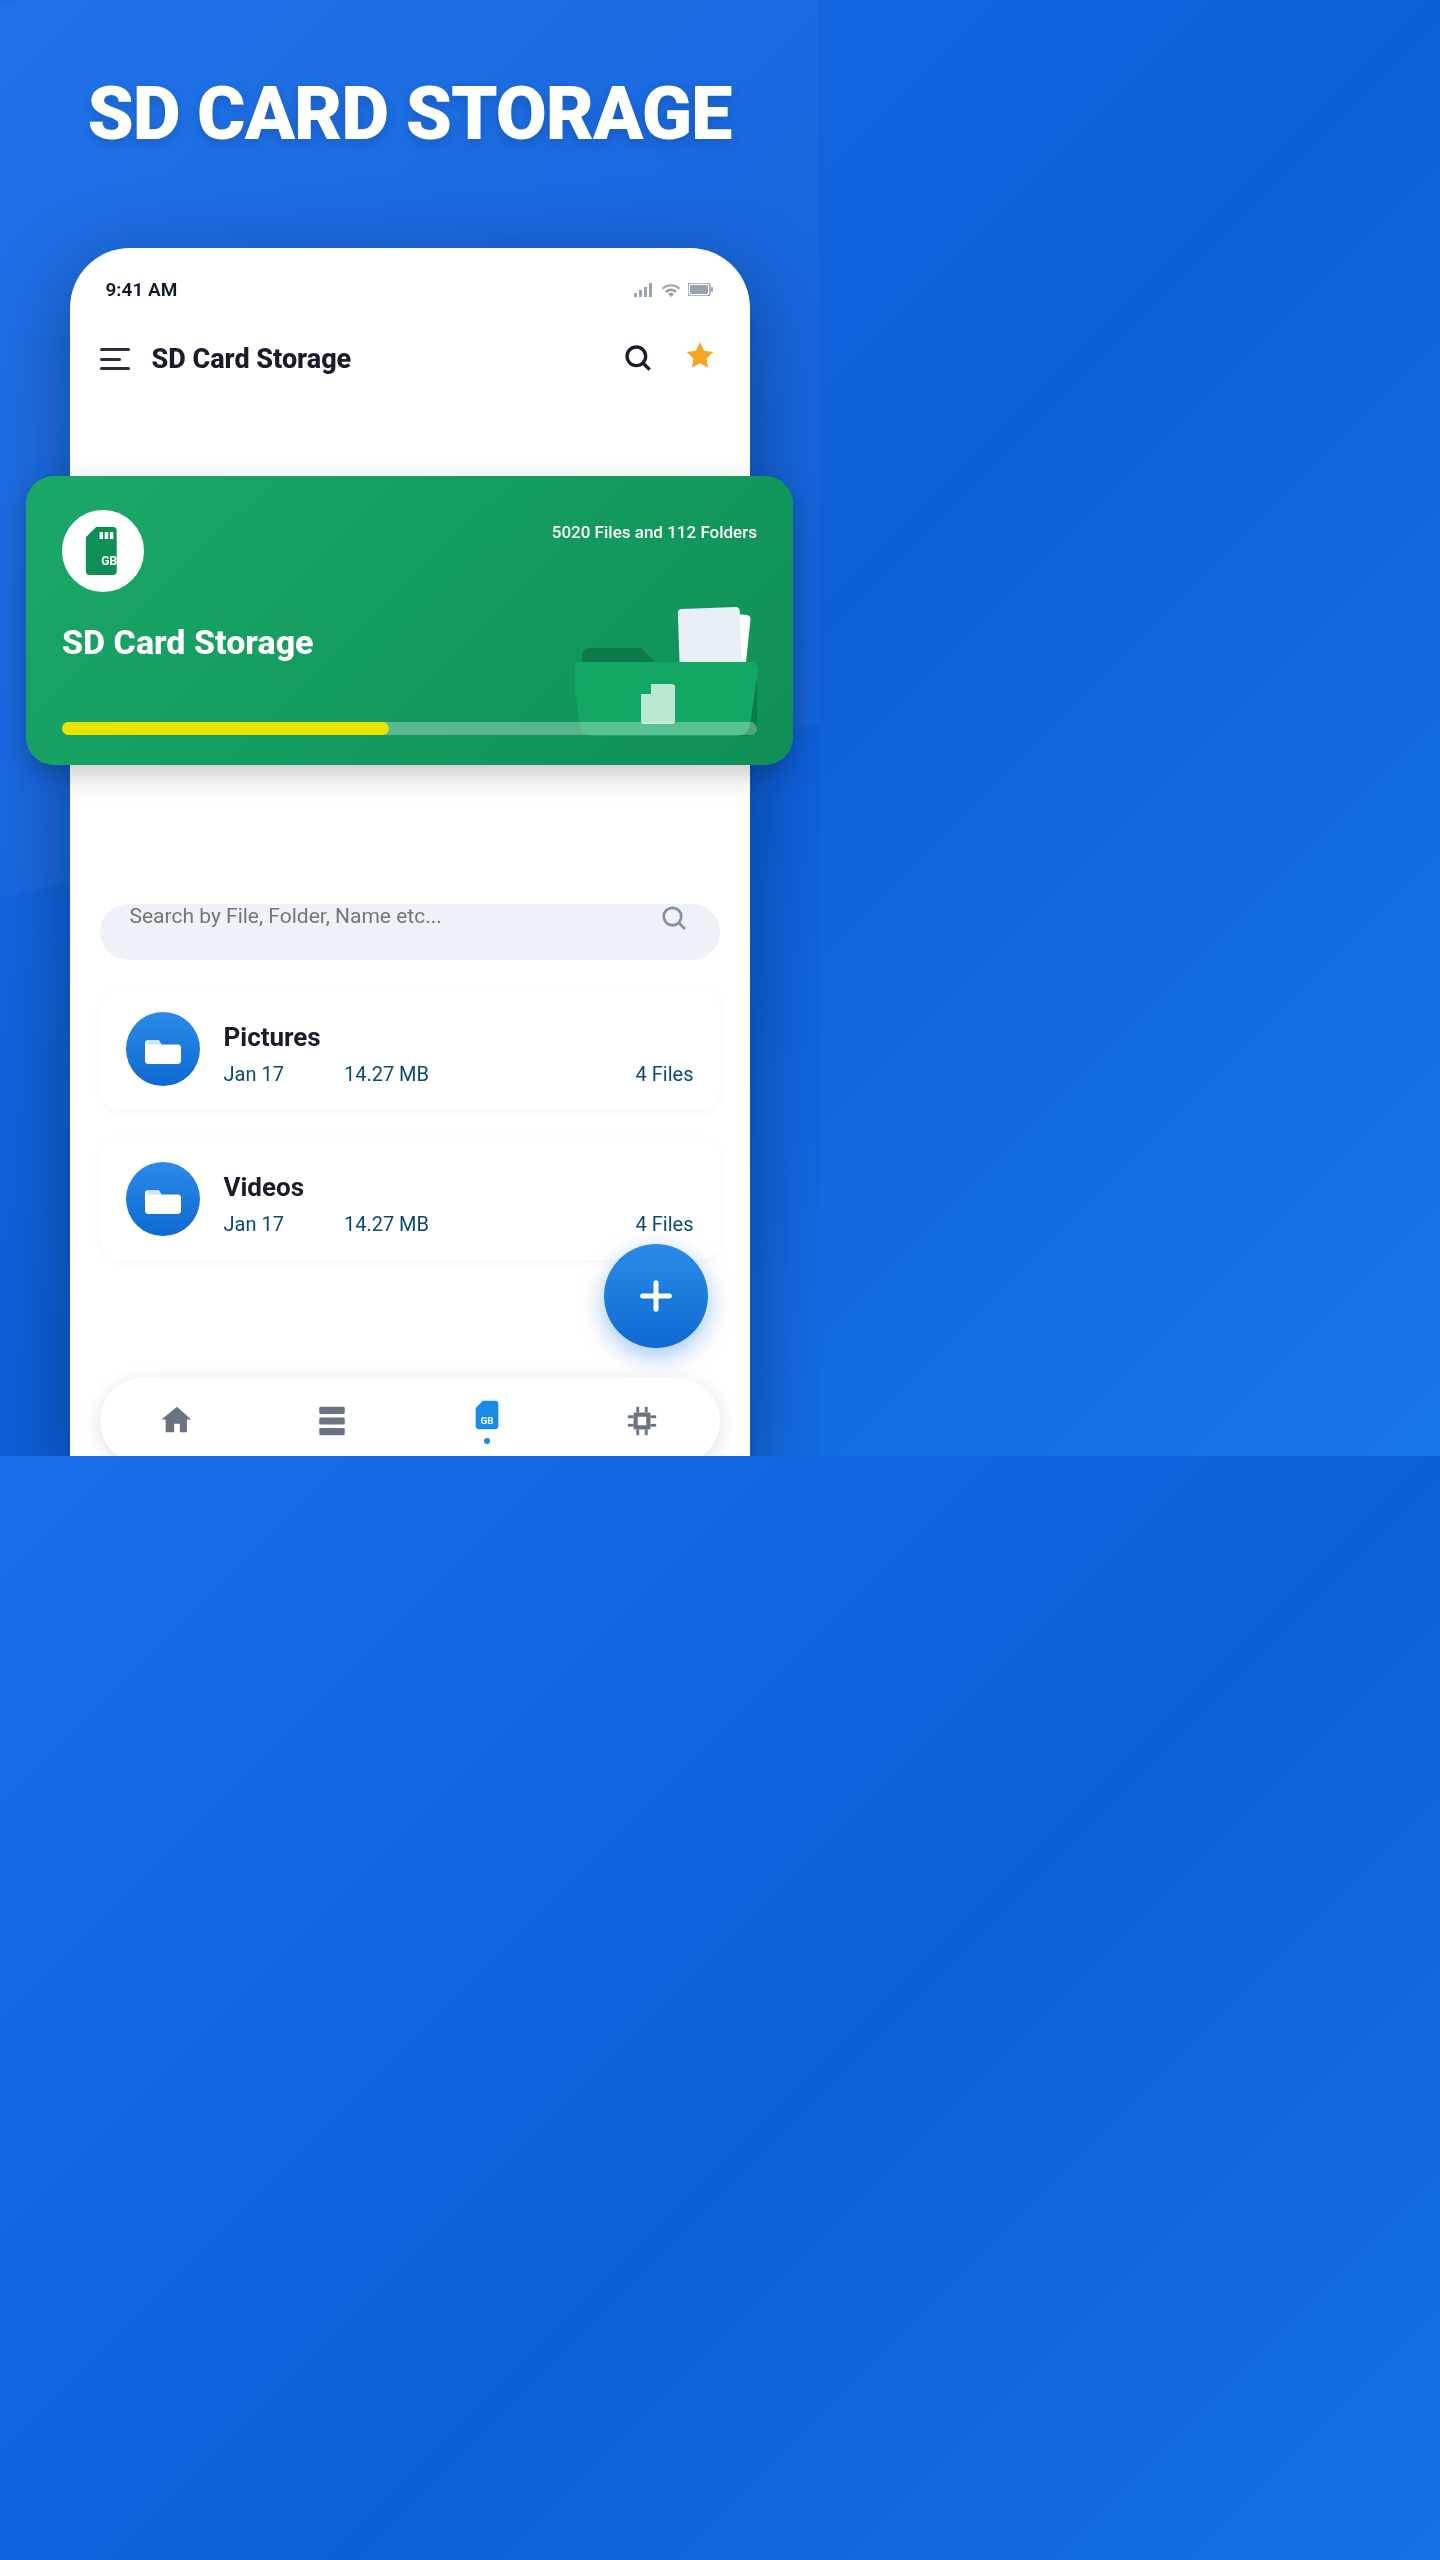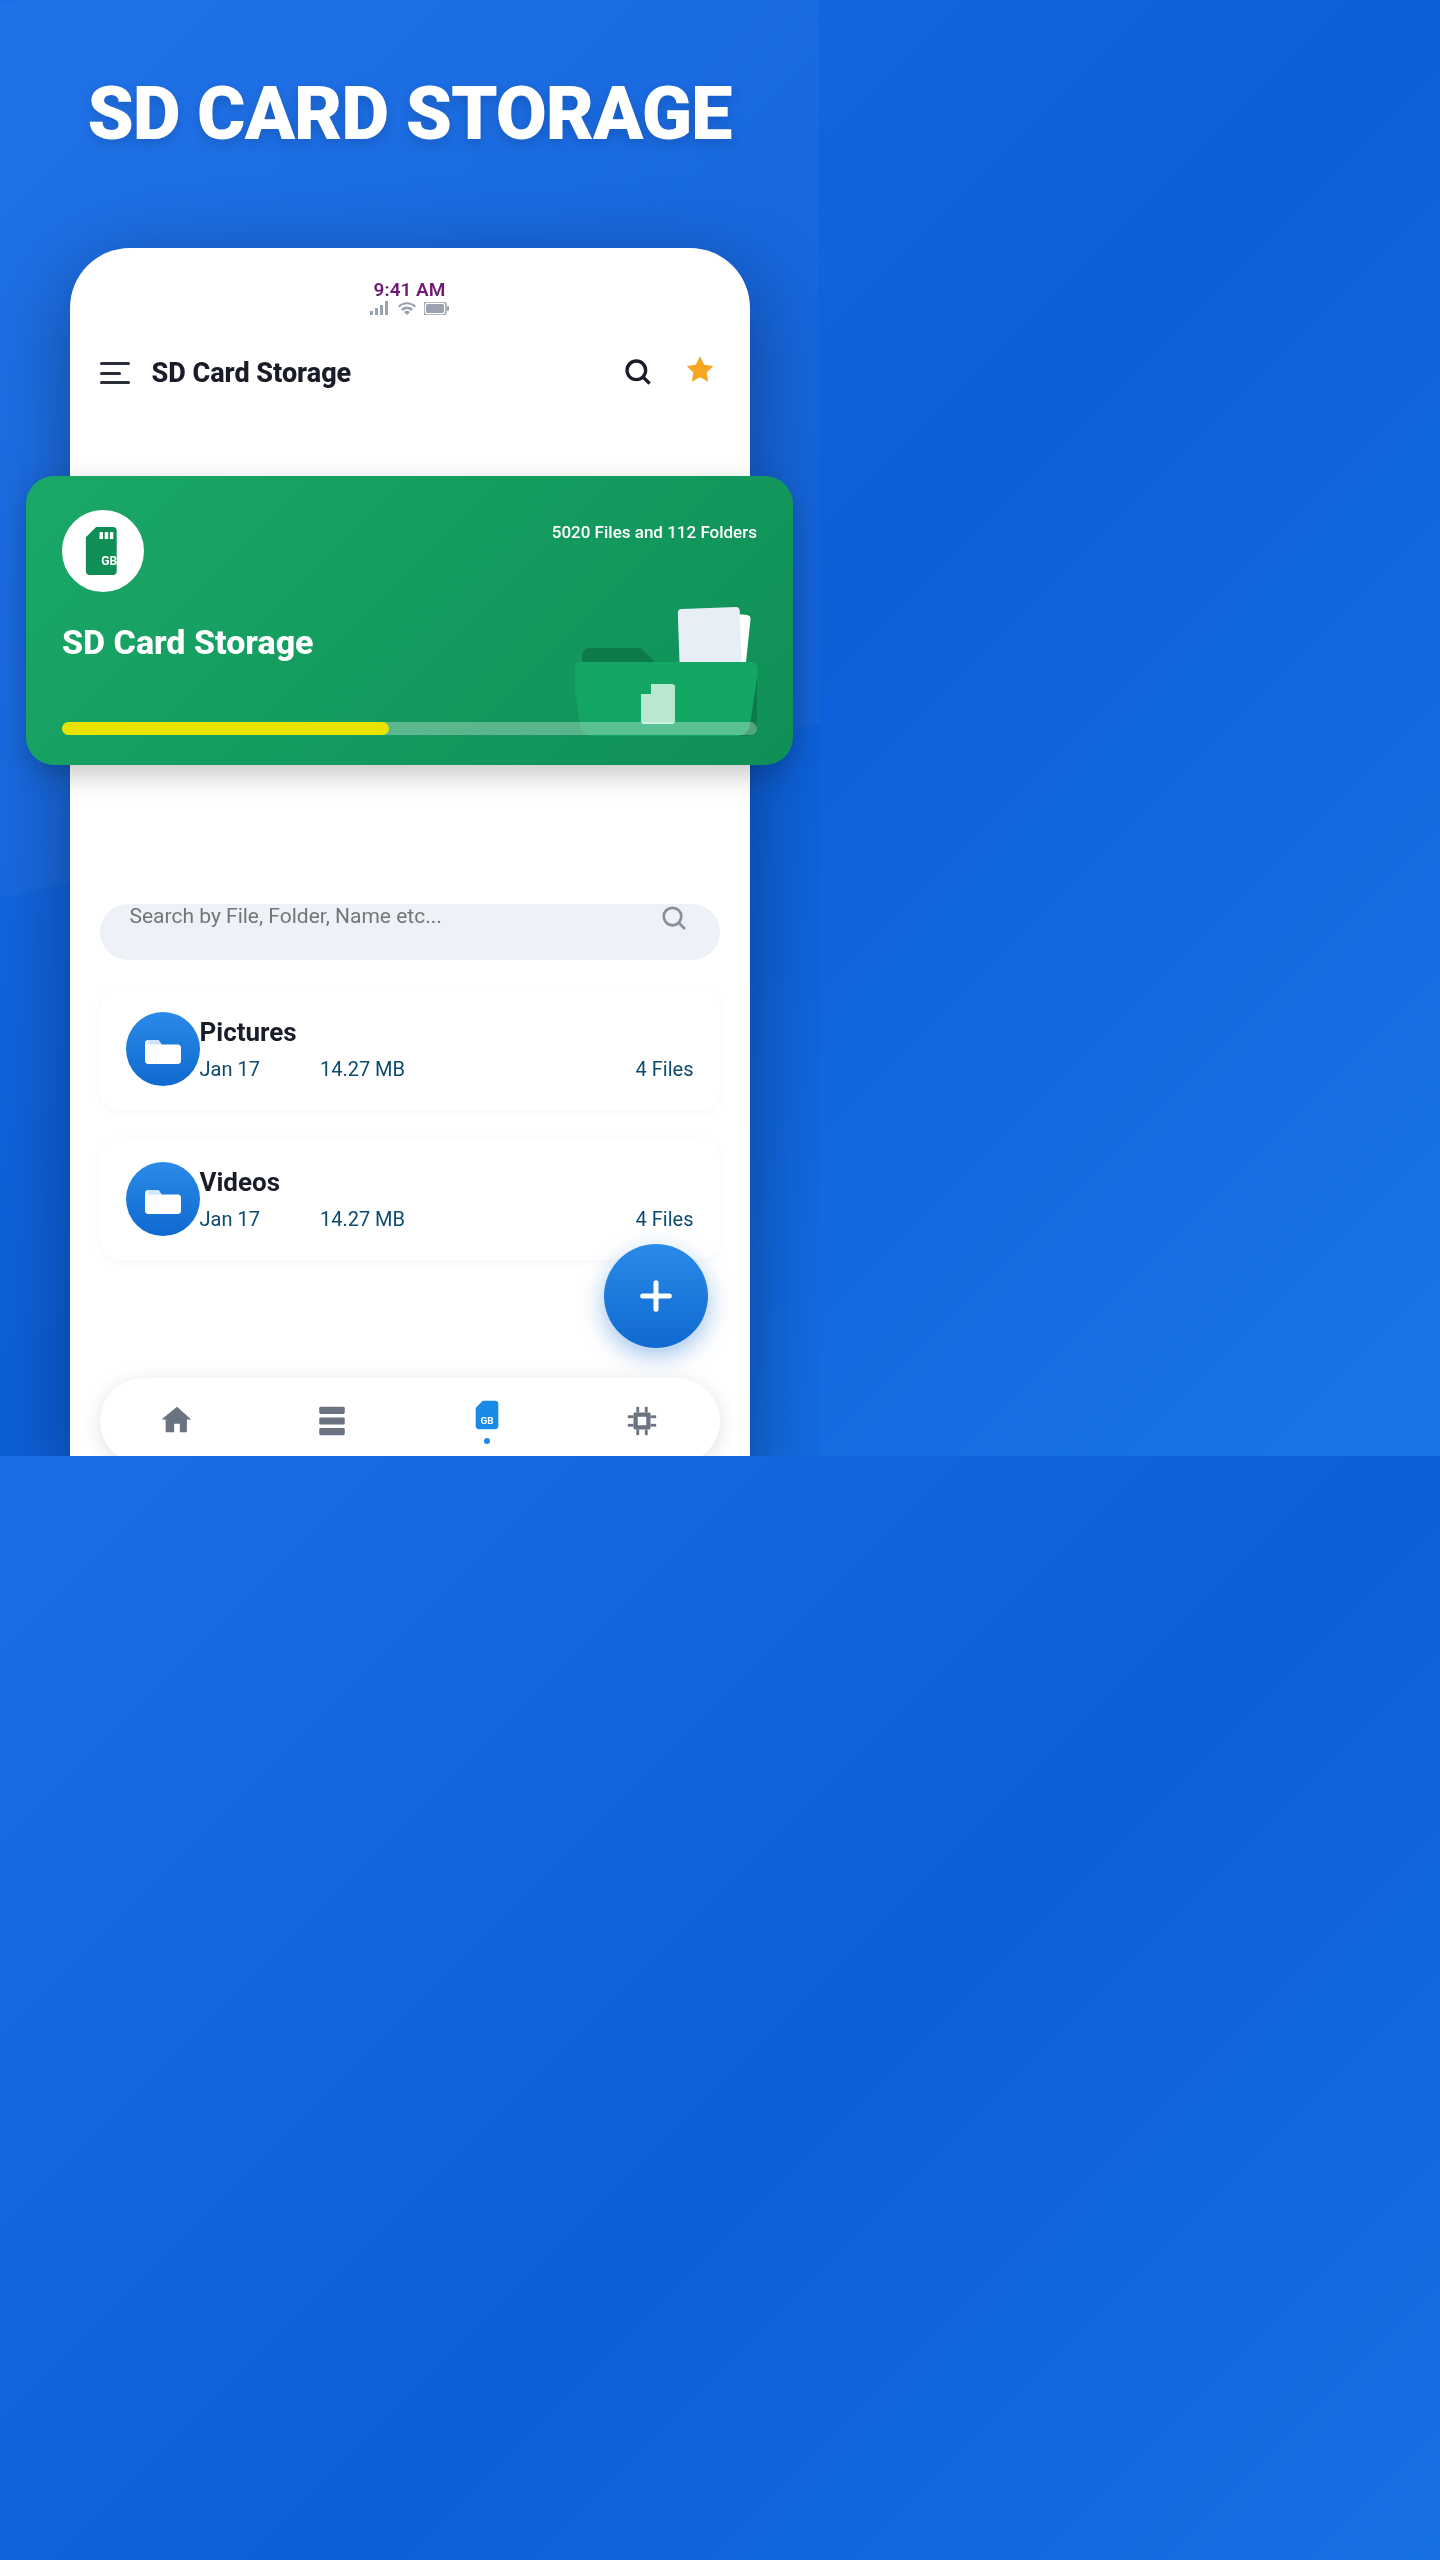--- a/index.html
+++ b/index.html
@@ -2,21 +2,21 @@
 <html><head>
 <meta charset="utf-8">
 <style>
 * { margin:0; padding:0; box-sizing:border-box; font-family:-apple-system,BlinkMacSystemFont,"Segoe UI",Roboto,sans-serif; }
 body { width:819px; height:1456px; background:linear-gradient(135deg,#1a6ee8 0%,#0d5fd8 50%,#1976e8 100%); overflow:hidden; position:relative; }
 .bg-angle { position:absolute; width:140%; height:60%; background:rgba(255,255,255,0.03); transform:rotate(-12deg); top:-5%; left:-20%; }
 .hero-title { text-align:center; font-size:74px; font-weight:900; color:#fff; letter-spacing:-1px; padding:70px 20px 35px; text-shadow:0 4px 12px rgba(0,0,0,0.15); position:relative; }
 
 .phone { position:absolute; top:248px; left:50%; transform:translateX(-50%); width:680px; height:1240px; background:#fff; border-radius:60px 60px 0 0; box-shadow:0 20px 80px rgba(0,0,0,0.35); overflow:hidden; }
 
-.status-bar { display:flex; justify-content:space-between; align-items:center; padding:30px 36px 10px; color:#701a75; font-size:19px; font-weight:600;flex-direction:column; }
+.status-bar { display:flex; justify-content:space-between; align-items:center; padding:30px 36px 10px; color:#0f172a; font-size:19px; font-weight:600; }
 .status-icons { display:flex; gap:8px; align-items:center; }
 .status-icons svg { fill:#9aa2af; }
 
 .app-header { display:flex; align-items:center; padding:28px 30px 18px; gap:22px; }
 .hamburger { width:30px; height:22px; display:flex; flex-direction:column; justify-content:space-between; cursor:pointer; }
 .hamburger span { height:3px; background:#2a2d3a; border-radius:2px; }
 .hamburger span:nth-child(1){width:100%} .hamburger span:nth-child(2){width:70%} .hamburger span:nth-child(3){width:100%}
 .app-title { font-size:27px; font-weight:800; color:#1a1d29; flex:1; }
 .search-btn { width:38px; height:38px; display:flex; align-items:center; justify-content:center; cursor:pointer; }
 .crown-btn { width:40px; height:40px; display:flex; align-items:center; justify-content:center; cursor:pointer; }
@@ -33,21 +33,21 @@
 .used-label { font-weight:400; font-size:26px; }
 .used-val { font-weight:800; font-size:30px; margin-left:10px; }
 .total-val { font-weight:800; font-size:30px; }
 
 .content-area { position:absolute; top:640px; left:0; right:0; padding:0 30px; }
 
 .search-field { margin-top:16px; background:#eef1f7; border-radius:44px; height:56px; display:flex; align-items:flex-start; padding:0 30px; }
 .search-field input { flex:1; border:none; background:transparent; font-size:21px; color:#8890a0; outline:none; }
 .search-field .sicon { width:30px; height:30px; }
 
-.list-item { background:#fff; border-radius:20px; padding:24px 26px; margin-top:28px; display:flex; align-items:center; box-shadow:0 2px 10px rgba(0,0,0,0.04); }
+.list-item { background:#fff; border-radius:20px; padding:24px 26px; margin-top:28px; display:flex; align-items:flex-end; gap:24px; box-shadow:0 2px 10px rgba(0,0,0,0.04); }
 .folder-icon { width:74px; height:74px; border-radius:50%; background:linear-gradient(180deg,#2a8ae8,#0f6ad0); display:flex; align-items:center; justify-content:center; flex-shrink:0; }
 .item-content { flex:1; }
 .item-name { font-size:26px; font-weight:700; color:#1a1d29; margin-bottom:10px; }
 .item-meta { display:flex; gap:60px; color:#0c4a6e; font-size:20px; }
 .item-meta span:last-child { margin-left:auto; }
 
 .fab { position:absolute; bottom:140px; right:42px; width:104px; height:104px; border-radius:50%; background:linear-gradient(180deg,#2a8ae8,#0f6ad0); display:flex; align-items:center; justify-content:center; box-shadow:0 8px 24px rgba(15,106,208,0.4); cursor:pointer; z-index:11; }
 .fab svg { stroke:#fff; }
 
 .bottom-nav { position:absolute; bottom:24px; left:30px; right:30px; height:86px; background:#fff; border-radius:44px; box-shadow:0 4px 20px rgba(0,0,0,0.12); display:flex; justify-content:space-around; align-items:center; z-index:11; }

